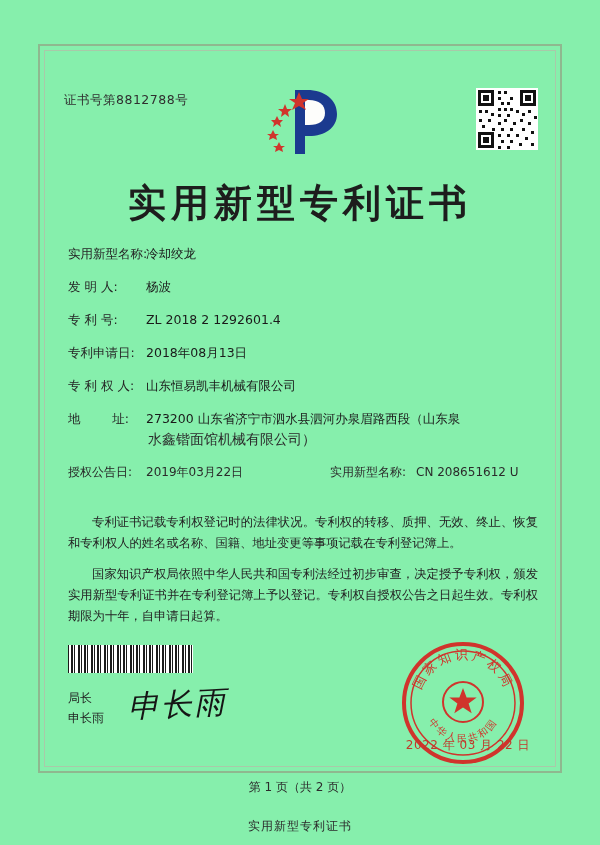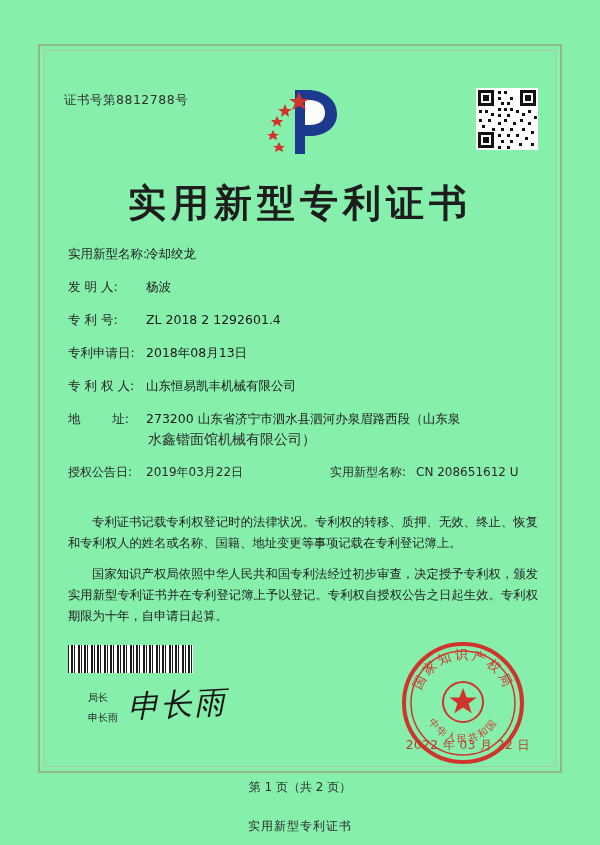--- a/index.html
+++ b/index.html
@@ -157,24 +157,23 @@
         #1a1a1a 3px, #1a1a1a 5px, #fff 5px, #fff 6px,
         #1a1a1a 6px, #1a1a1a 7px, #fff 7px, #fff 10px,
         #1a1a1a 10px, #1a1a1a 12px, #fff 12px, #fff 13px);
   }
 
   
   .sig-block {
     position: absolute;
     left: 68px;
     top: 688px;
-    font-size: 10px;
+    font-size: 12px;
     line-height: 20px;
     color: #1f1f1f;
-    margin-left: 20px;
   }
   .sig-handwriting {
     position: absolute;
     left: 128px;
     top: 684px;
     font-family: "DejaVu Serif", serif;
     font-size: 31px;
     font-style: italic;
     letter-spacing: 2px;
     color: #151515;

